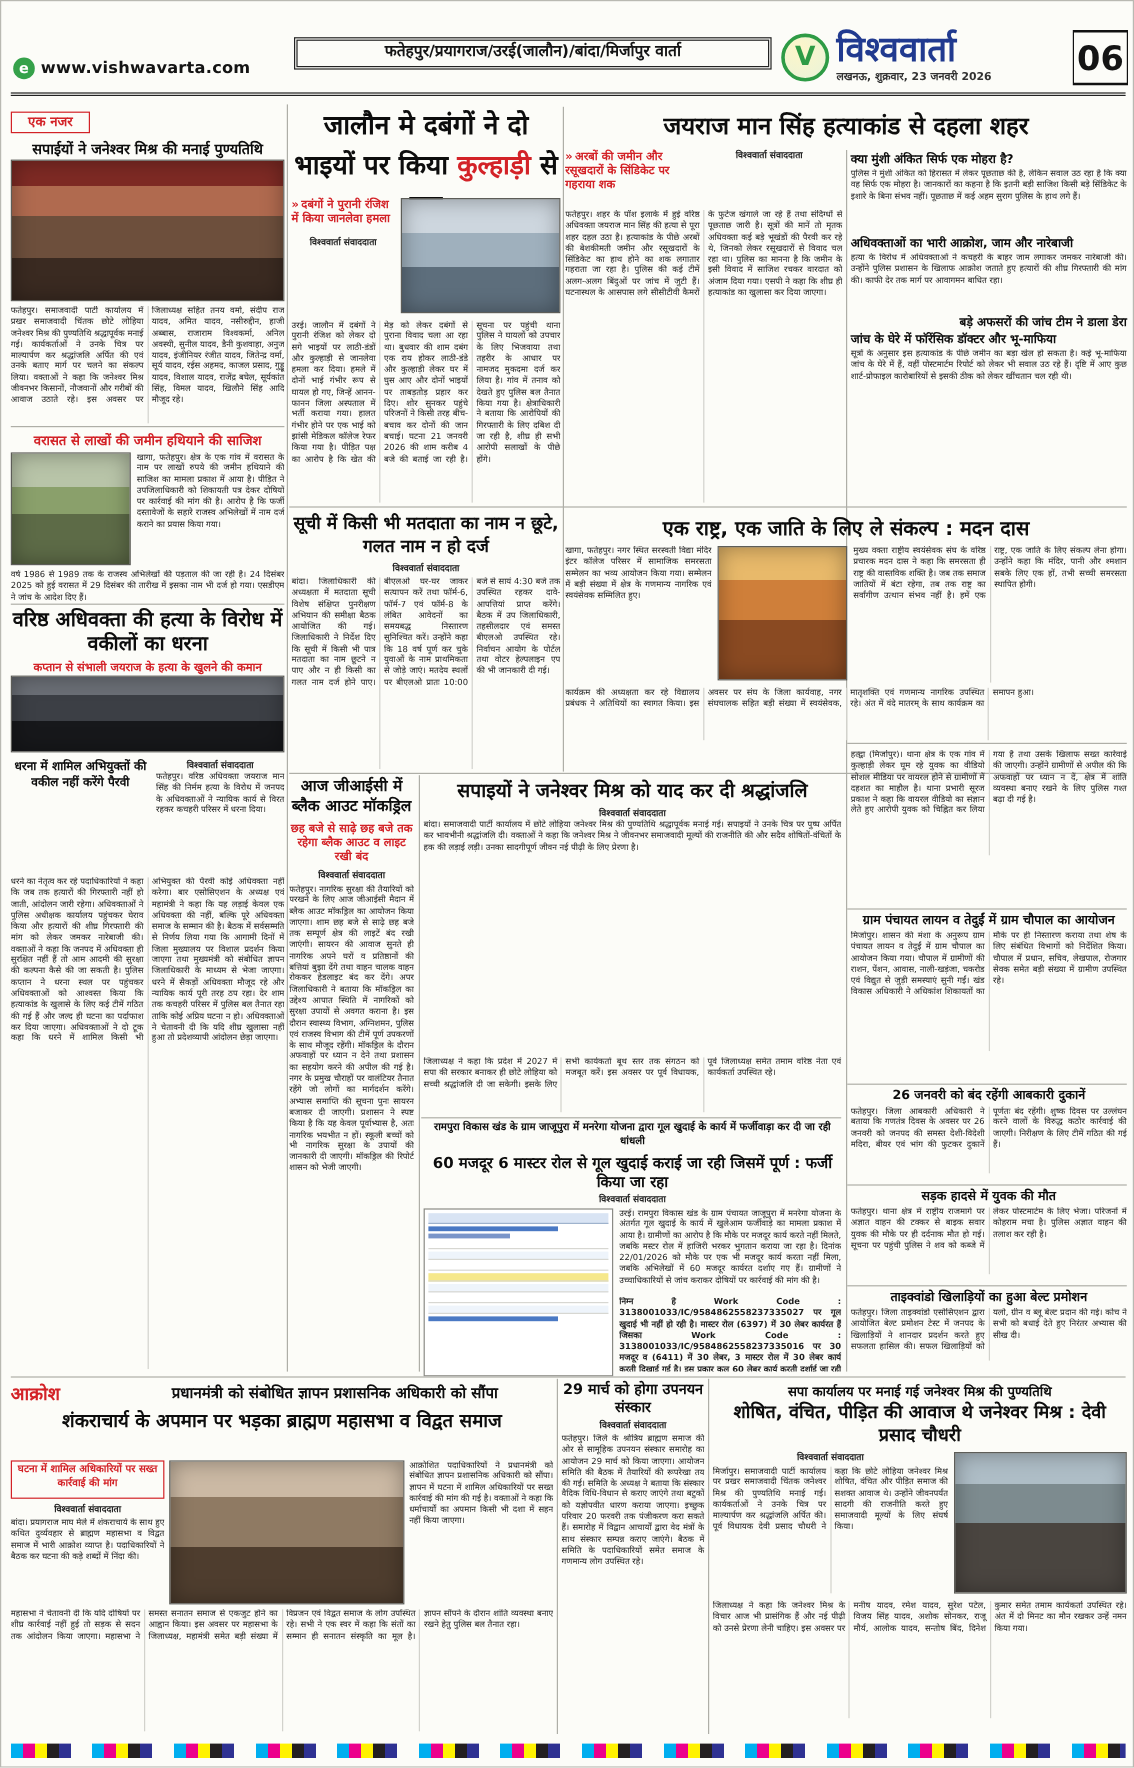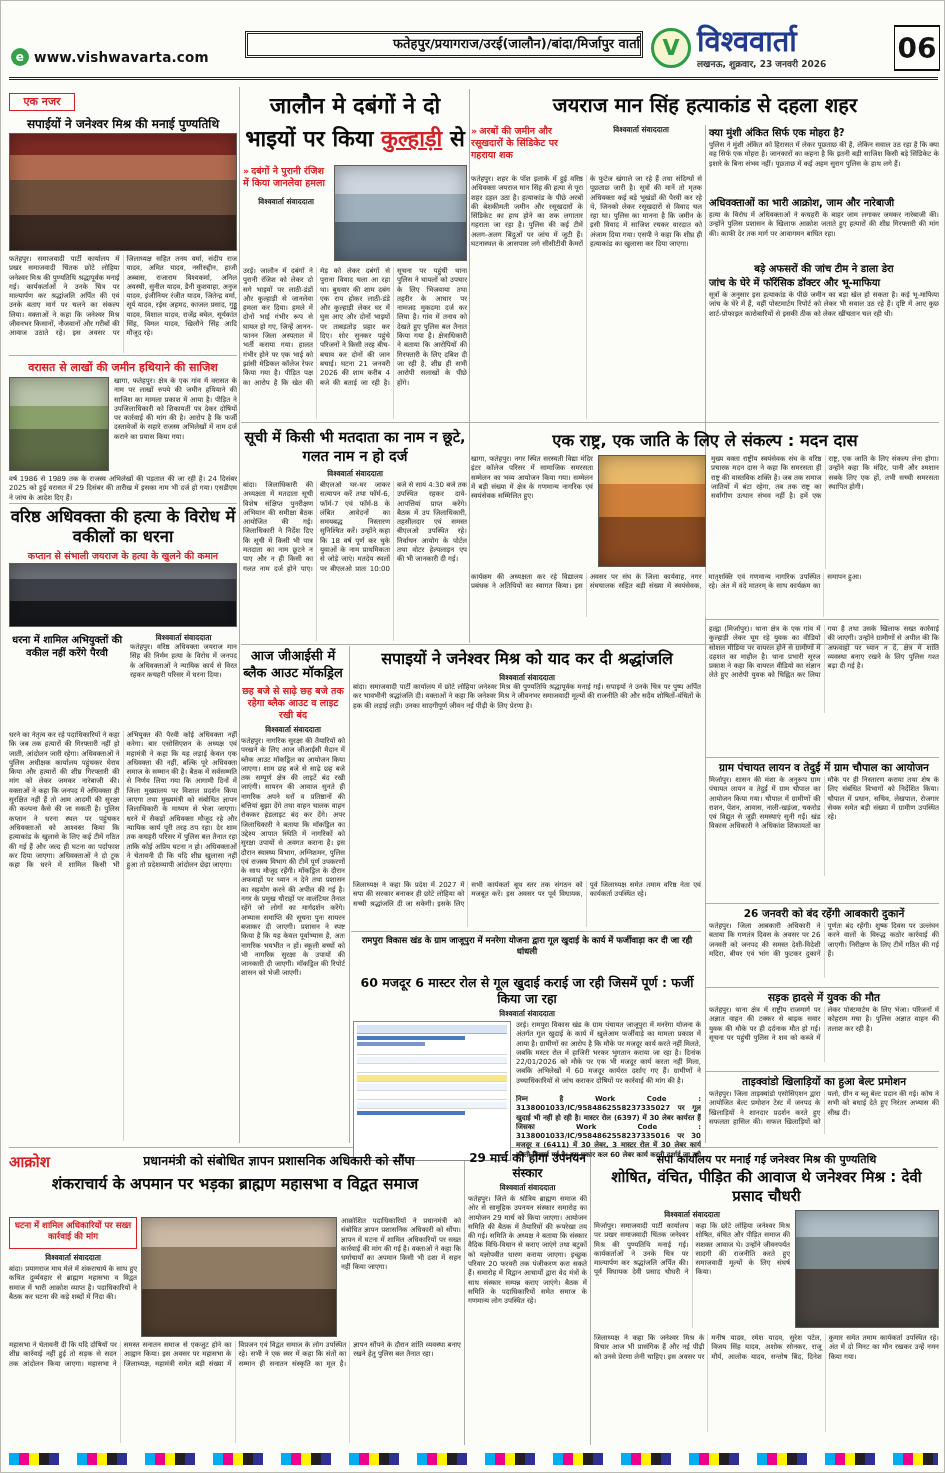--- a/index.html
+++ b/index.html
@@ -16,21 +16,21 @@
   .cols2{column-count:2;column-gap:7px;column-rule:1px solid #d2d2cc}
   .cols3{column-count:3;column-gap:7px;column-rule:1px solid #d2d2cc}
   .cols4{column-count:4;column-gap:7px;column-rule:1px solid #d2d2cc}
   .photo{border:1px solid #5d5d58;box-shadow:inset 0 0 18px rgba(0,0,0,.35)}
   .row{display:flex;gap:5px}
   .hrule{background:#aeaea7;height:1px}
   .vrule{background:#aeaea7;width:1px}
   .qk{color:#d32227;font-weight:700;margin-right:2px}
 
   
-  .regionbox{border:3px double #222;font-weight:700;font-size:13px;line-height:20px;text-align:right}
+  .regionbox{border:3px double #222;font-weight:700;font-size:13px;line-height:20px;text-align:center}
   .site{display:flex;align-items:center;gap:5px;font-weight:700;font-size:13.5px;letter-spacing:.2px}
   .eicon{width:18px;height:18px;border-radius:50%;background:#35a14a;color:#fff;font-size:12px;font-weight:700;
          display:flex;align-items:center;justify-content:center}
   .vlogo{width:40px;height:40px;border-radius:50%;border:3px solid #2e9b45;background:radial-gradient(circle at 35% 30%,#fdf6c9,#e9f3da);
          color:#2e9b45;font-size:22px;font-weight:700;display:flex;align-items:center;justify-content:center}
   .brandname{font-size:29px;font-weight:700;color:#213a8f;line-height:32px}
   .datetext{font-size:9px;font-weight:700;color:#333}
   .pagenum{border:2px solid #111;border-left-width:1px;border-right-width:1px;font-size:28px;font-weight:700;
            display:flex;align-items:center;justify-content:center}
   .hdr-rule{border-top:3px double #222}
@@ -114,21 +114,21 @@
     <div class="hl" style="width:116px;font-size:10px;line-height:13px;text-align:center">धरना में शामिल अभियुक्तों की वकील नहीं करेंगे पैरवी</div>
     <div style="flex:1">
       <div class="byline">विश्ववार्ता संवाददाता</div>
       <div class="body-text" style="height:80px">फतेहपुर। वरिष्ठ अधिवक्ता जयराज मान सिंह की निर्मम हत्या के विरोध में जनपद के अधिवक्ताओं ने न्यायिक कार्य से विरत रहकर कचहरी परिसर में धरना दिया।</div>
     </div>
   </div>
 
   <div class="abs body-text cols2" style="left:8px;top:730px;width:228px;height:410px">धरने का नेतृत्व कर रहे पदाधिकारियों ने कहा कि जब तक हत्यारों की गिरफ्तारी नहीं हो जाती, आंदोलन जारी रहेगा। अधिवक्ताओं ने पुलिस अधीक्षक कार्यालय पहुंचकर घेराव किया और हत्यारों की शीघ्र गिरफ्तारी की मांग को लेकर जमकर नारेबाजी की। वक्ताओं ने कहा कि जनपद में अधिवक्ता ही सुरक्षित नहीं हैं तो आम आदमी की सुरक्षा की कल्पना कैसे की जा सकती है। पुलिस कप्तान ने धरना स्थल पर पहुंचकर अधिवक्ताओं को आश्वस्त किया कि हत्याकांड के खुलासे के लिए कई टीमें गठित की गई हैं और जल्द ही घटना का पर्दाफाश कर दिया जाएगा। अधिवक्ताओं ने दो टूक कहा कि धरने में शामिल किसी भी अभियुक्त की पैरवी कोई अधिवक्ता नहीं करेगा। बार एसोसिएशन के अध्यक्ष एवं महामंत्री ने कहा कि यह लड़ाई केवल एक अधिवक्ता की नहीं, बल्कि पूरे अधिवक्ता समाज के सम्मान की है। बैठक में सर्वसम्मति से निर्णय लिया गया कि आगामी दिनों में जिला मुख्यालय पर विशाल प्रदर्शन किया जाएगा तथा मुख्यमंत्री को संबोधित ज्ञापन जिलाधिकारी के माध्यम से भेजा जाएगा। धरने में सैकड़ों अधिवक्ता मौजूद रहे और न्यायिक कार्य पूरी तरह ठप रहा। देर शाम तक कचहरी परिसर में पुलिस बल तैनात रहा ताकि कोई अप्रिय घटना न हो। अधिवक्ताओं ने चेतावनी दी कि यदि शीघ्र खुलासा नहीं हुआ तो प्रदेशव्यापी आंदोलन छेड़ा जाएगा।</div>
 
   <div class="abs hl" style="left:242px;top:88px;width:224px;font-size:22px;line-height:33px">
-    <span>जालौन मे दबंगों ने दो भाइयों पर किया </span><span class="red" style="text-decoration:underline;text-decoration-color:#d32227">कुल्हाड़ी</span><span> से वार</span>
+    <span>जालौन मे दबंगों ने दो भाइयों पर किया </span><span class="red" style="text-decoration-color:#d32227">कुल्हाड़ी</span><span> से वार</span>
   </div>
 
   <div class="abs row" style="left:242px;top:164px;width:224px;height:98px">
     <div style="width:86px;flex:none">
       <div class="redsub"><span class="qk">»</span><span>दबंगों ने पुरानी रंजिश में किया जानलेवा हमला</span></div>
       <div class="byline" style="margin-top:8px">विश्ववार्ता संवाददाता</div>
     </div>
     <div class="photo" style="flex:1;height:96px;
          background:linear-gradient(180deg,#cdd6de 0 30%,#9fb0bd 30% 60%,#5d6e7c 60% 100%)"></div>
   </div>
@@ -145,21 +145,21 @@
       </div>
     </div>
     <div class="body-text cols2" style="height:244px">फतेहपुर। शहर के पॉश इलाके में हुई वरिष्ठ अधिवक्ता जयराज मान सिंह की हत्या से पूरा शहर दहल उठा है। हत्याकांड के पीछे अरबों की बेशकीमती जमीन और रसूखदारों के सिंडिकेट का हाथ होने का शक लगातार गहराता जा रहा है। पुलिस की कई टीमें अलग-अलग बिंदुओं पर जांच में जुटी हैं। घटनास्थल के आसपास लगे सीसीटीवी कैमरों के फुटेज खंगाले जा रहे हैं तथा संदिग्धों से पूछताछ जारी है। सूत्रों की मानें तो मृतक अधिवक्ता कई बड़े भूखंडों की पैरवी कर रहे थे, जिनको लेकर रसूखदारों से विवाद चल रहा था। पुलिस का मानना है कि जमीन के इसी विवाद में साजिश रचकर वारदात को अंजाम दिया गया। एसपी ने कहा कि शीघ्र ही हत्याकांड का खुलासा कर दिया जाएगा।</div>
   </div>
 
   <div class="abs" style="left:708px;top:124px;width:230px;height:296px">
     <div class="hl" style="font-size:10px;text-align:left">क्या मुंशी अंकित सिर्फ एक मोहरा है?</div>
     <div class="body-text" style="height:52px;margin:2px 0">पुलिस ने मुंशी अंकित को हिरासत में लेकर पूछताछ की है, लेकिन सवाल उठ रहा है कि क्या वह सिर्फ एक मोहरा है। जानकारों का कहना है कि इतनी बड़ी साजिश किसी बड़े सिंडिकेट के इशारे के बिना संभव नहीं। पूछताछ में कई अहम सुराग पुलिस के हाथ लगे हैं।</div>
     <div class="hl" style="font-size:10px;text-align:left">अधिवक्ताओं का भारी आक्रोश, जाम और नारेबाजी</div>
     <div class="body-text" style="height:48px;margin:2px 0">हत्या के विरोध में अधिवक्ताओं ने कचहरी के बाहर जाम लगाकर जमकर नारेबाजी की। उन्होंने पुलिस प्रशासन के खिलाफ आक्रोश जताते हुए हत्यारों की शीघ्र गिरफ्तारी की मांग की। काफी देर तक मार्ग पर आवागमन बाधित रहा।</div>
-    <div class="hl" style="font-size:10px;text-align:center">बड़े अफसरों की जांच टीम ने डाला डेरा</div>
+    <div class="hl" style="font-size:10px;text-align:right">बड़े अफसरों की जांच टीम ने डाला डेरा</div>
     <div class="hl" style="font-size:10px;text-align:left">जांच के घेरे में फॉरेंसिक डॉक्टर और भू-माफिया</div>
     <div class="body-text" style="height:56px;margin:2px 0">सूत्रों के अनुसार इस हत्याकांड के पीछे जमीन का बड़ा खेल हो सकता है। कई भू-माफिया जांच के घेरे में हैं, वहीं पोस्टमार्टम रिपोर्ट को लेकर भी सवाल उठ रहे हैं। दृष्टि में आए कुछ शार्ट-प्रोफाइल कारोबारियों से इसकी ठीक को लेकर खींचतान चल रही थी।</div>
   </div>
 
   <div class="abs hl" style="left:242px;top:427px;width:224px;font-size:14.5px;line-height:19px">सूची में किसी भी मतदाता का नाम न छूटे, गलत नाम न हो दर्ज</div>
   <div class="abs byline" style="left:242px;top:468px;width:224px">विश्ववार्ता संवाददाता</div>
   <div class="abs body-text cols3" style="left:242px;top:480px;width:224px;height:160px">बांदा। जिलाधिकारी की अध्यक्षता में मतदाता सूची विशेष संक्षिप्त पुनरीक्षण अभियान की समीक्षा बैठक आयोजित की गई। जिलाधिकारी ने निर्देश दिए कि सूची में किसी भी पात्र मतदाता का नाम छूटने न पाए और न ही किसी का गलत नाम दर्ज होने पाए। बीएलओ घर-घर जाकर सत्यापन करें तथा फॉर्म-6, फॉर्म-7 एवं फॉर्म-8 के लंबित आवेदनों का समयबद्ध निस्तारण सुनिश्चित करें। उन्होंने कहा कि 18 वर्ष पूर्ण कर चुके युवाओं के नाम प्राथमिकता से जोड़े जाएं। मतदेय स्थलों पर बीएलओ प्रातः 10:00 बजे से सायं 4:30 बजे तक उपस्थित रहकर दावे-आपत्तियां प्राप्त करेंगे। बैठक में उप जिलाधिकारी, तहसीलदार एवं समस्त बीएलओ उपस्थित रहे। निर्वाचन आयोग के पोर्टल तथा वोटर हेल्पलाइन एप की भी जानकारी दी गई।</div>
 
   <div class="abs row" style="left:470px;top:454px;width:468px;height:114px">
     <div class="body-text" style="width:122px;flex:none">खागा, फतेहपुर। नगर स्थित सरस्वती विद्या मंदिर इंटर कॉलेज परिसर में सामाजिक समरसता सम्मेलन का भव्य आयोजन किया गया। सम्मेलन में बड़ी संख्या में क्षेत्र के गणमान्य नागरिक एवं स्वयंसेवक सम्मिलित हुए।</div>
@@ -183,21 +183,21 @@
       <div style="flex:1">
         <div class="byline">विश्ववार्ता संवाददाता</div>
         <div class="body-text" style="height:188px">बांदा। समाजवादी पार्टी कार्यालय में छोटे लोहिया जनेश्वर मिश्र की पुण्यतिथि श्रद्धापूर्वक मनाई गई। सपाइयों ने उनके चित्र पर पुष्प अर्पित कर भावभीनी श्रद्धांजलि दी। वक्ताओं ने कहा कि जनेश्वर मिश्र ने जीवनभर समाजवादी मूल्यों की राजनीति की और सदैव शोषितों-वंचितों के हक की लड़ाई लड़ी। उनका सादगीपूर्ण जीवन नई पीढ़ी के लिए प्रेरणा है।</div>
       </div>
     </div>
     <div class="body-text cols3" style="height:46px;margin-top:4px">जिलाध्यक्ष ने कहा कि प्रदेश में 2027 में सपा की सरकार बनाकर ही छोटे लोहिया को सच्ची श्रद्धांजलि दी जा सकेगी। इसके लिए सभी कार्यकर्ता बूथ स्तर तक संगठन को मजबूत करें। इस अवसर पर पूर्व विधायक, पूर्व जिलाध्यक्ष समेत तमाम वरिष्ठ नेता एवं कार्यकर्ता उपस्थित रहे।</div>
   </div>
 
   <div class="abs" style="left:352px;top:934px;width:348px;height:208px">
     <div class="hl" style="font-size:8.5px;line-height:11px">रामपुरा विकास खंड के ग्राम जाजूपुरा में मनरेगा योजना द्वारा गूल खुदाई के कार्य में फर्जीवाड़ा कर दी जा रही धांधली</div>
-    <div class="hl" style="font-size:12.5px;line-height:16px;margin-top:18px">60 मजदूर 6 मास्टर रोल से गूल खुदाई कराई जा रही जिसमें पूर्ण : फर्जी किया जा रहा</div>
+    <div class="hl" style="font-size:12.5px;line-height:16px;margin-top:4px">60 मजदूर 6 मास्टर रोल से गूल खुदाई कराई जा रही जिसमें पूर्ण : फर्जी किया जा रहा</div>
     <div class="byline" style="margin-top:2px">विश्ववार्ता संवाददाता</div>
     <div class="row" style="margin-top:2px;height:140px">
       <div class="screenshot" style="width:158px;flex:none">
         <div class="scr-head"></div>
         <div class="scr-line"></div>
         <div class="scr-line short"></div>
         <div class="scr-tr"></div>
         <div class="scr-tr alt"></div>
         <div class="scr-tr"></div>
         <div class="scr-tr hi"></div>

